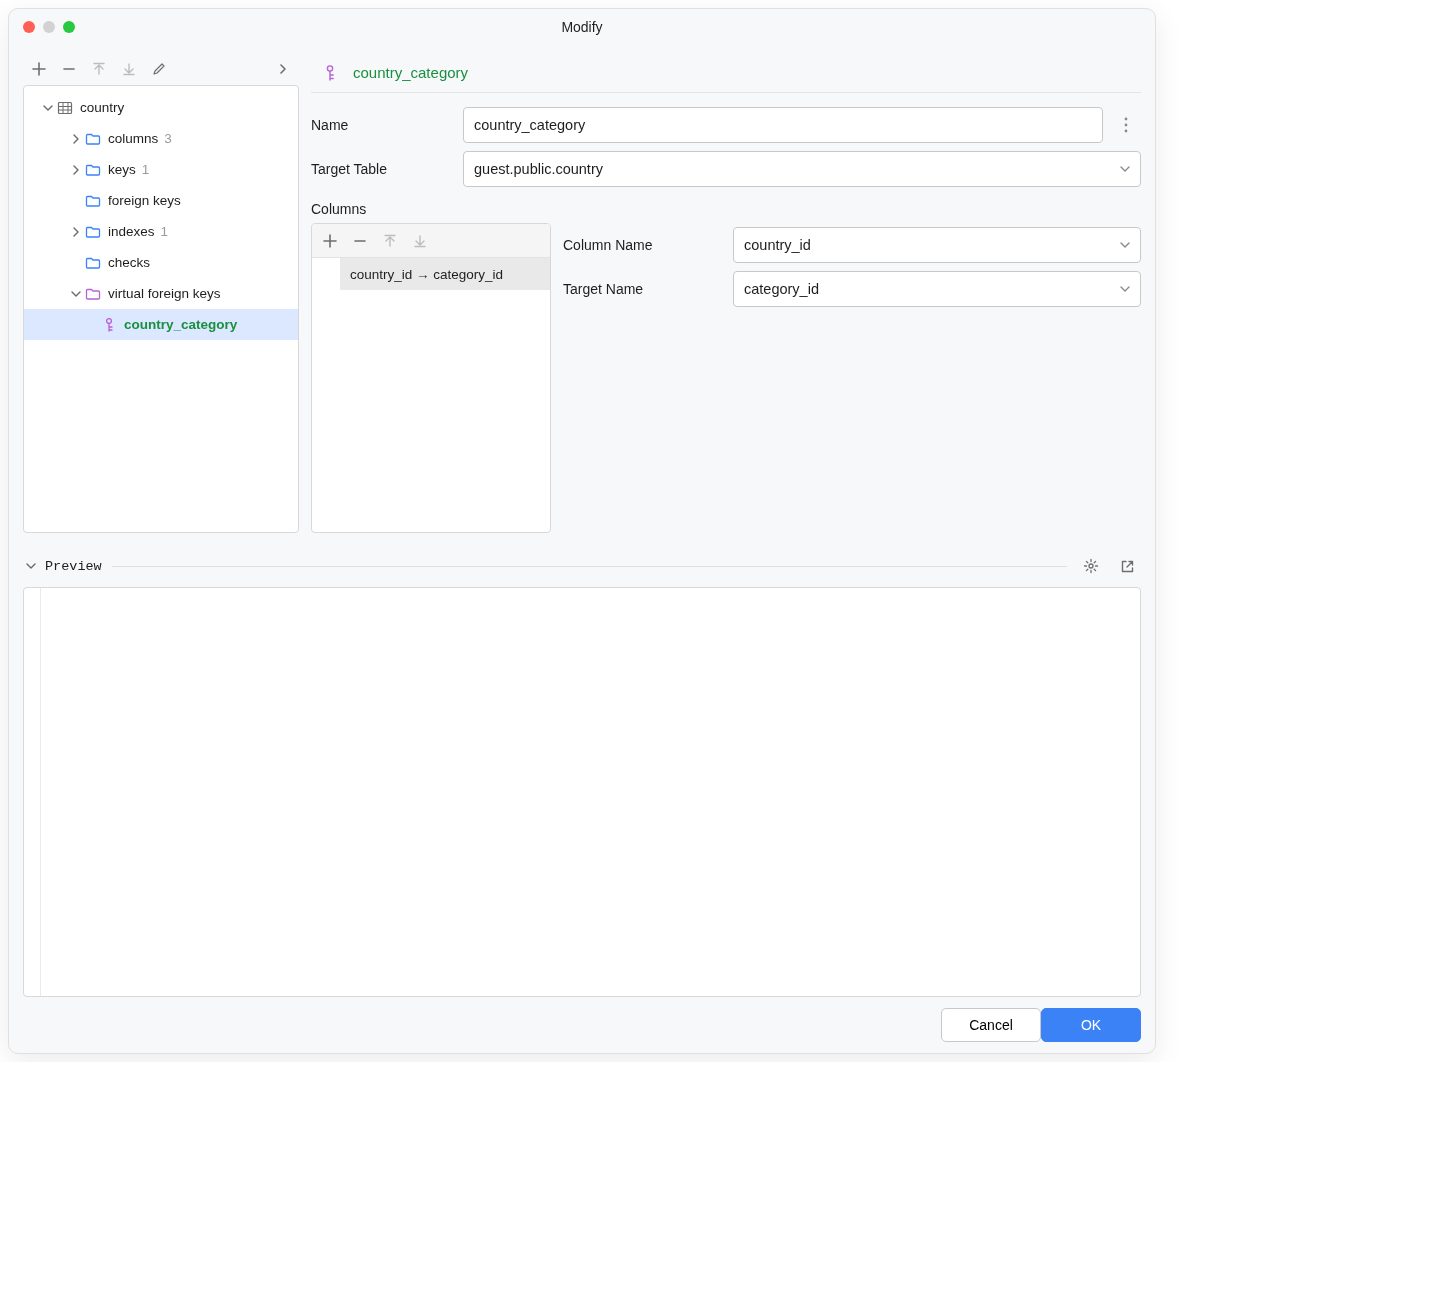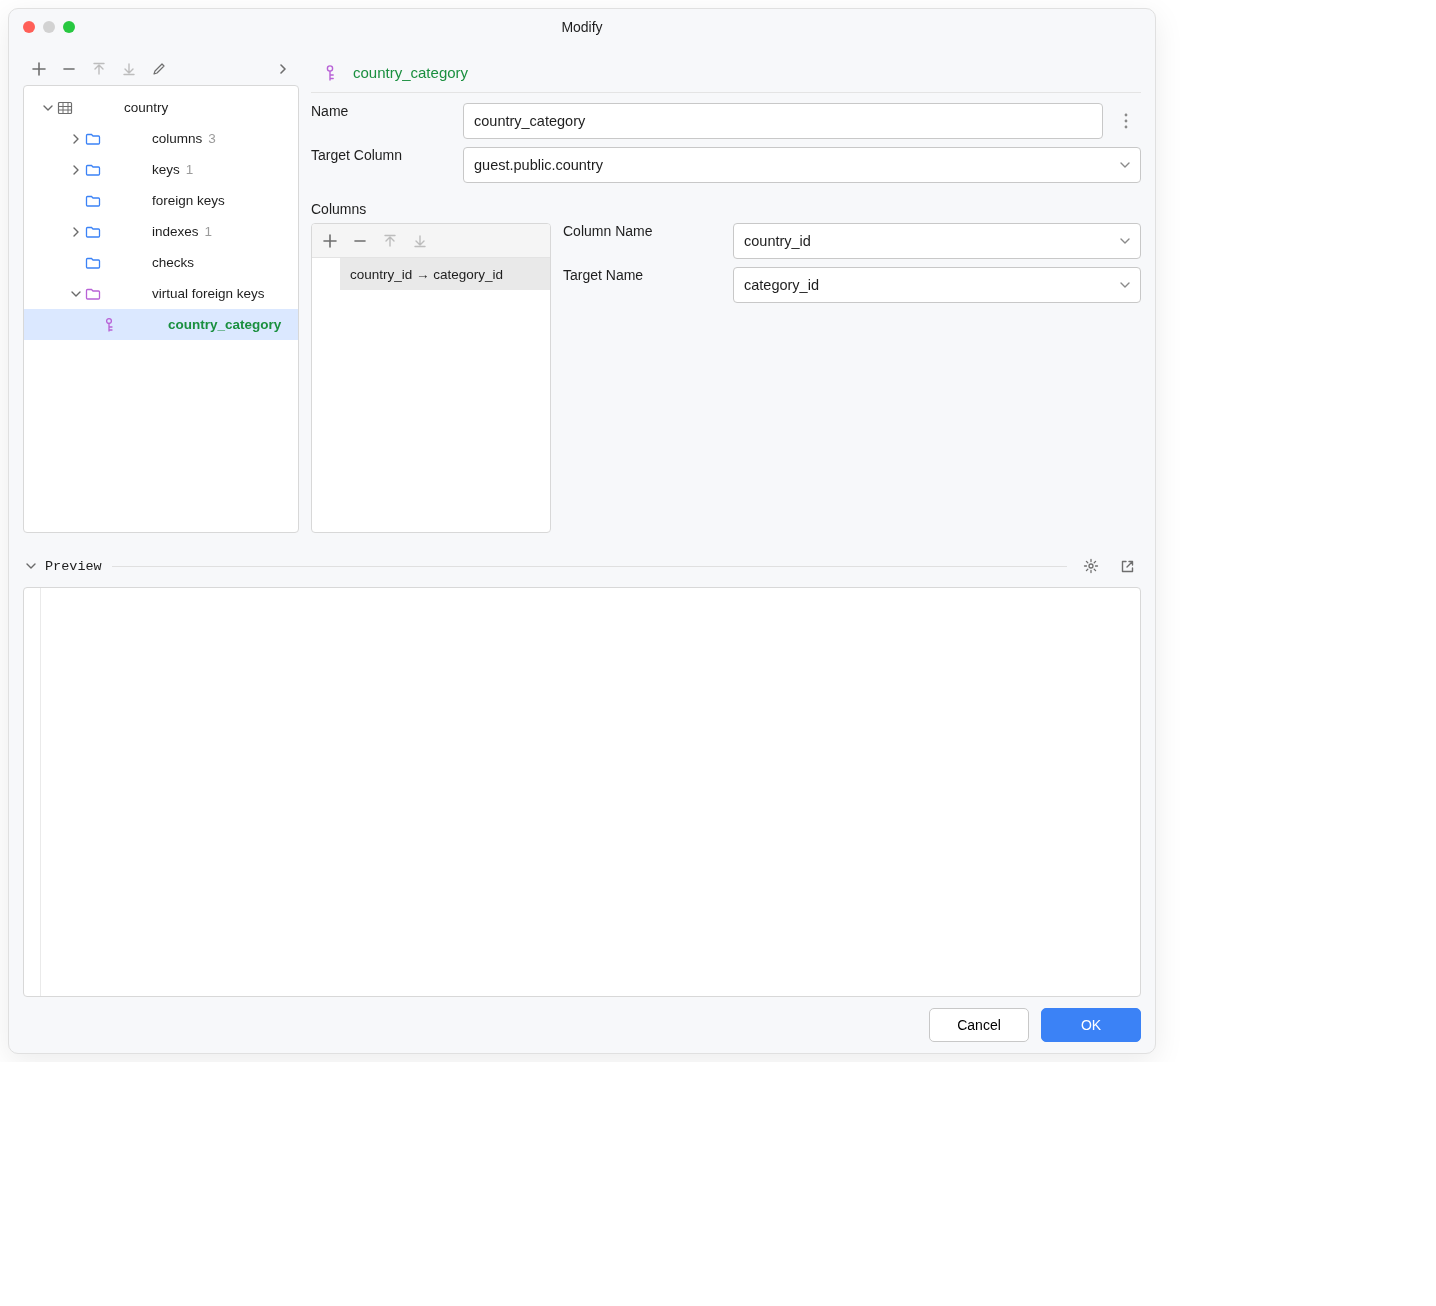--- a/index.html
+++ b/index.html
@@ -104,21 +104,21 @@
   color: #6a6a6a;
   flex-shrink: 0;
 }
 .tree-chevron.spacer { visibility: hidden; }
 .tree-icon {
   width: 18px; height: 18px;
   margin-right: 6px;
   display: inline-flex; align-items: center; justify-content: center;
   flex-shrink: 0;
 }
-.tree-label { color: #1e1e1e; margin-left: 44px; }
+.tree-label { color: #1e1e1e; }
 .tree-label.green { color: #1a8f3f; font-weight: 600; }
 .tree-count { color: #9b9b9b; margin-left: 6px; }
 
 .main-panel {
   flex: 1;
   display: flex;
   flex-direction: column;
 }
 .header-row {
   height: 40px;
@@ -129,21 +129,21 @@
   padding-left: 10px;
   margin-bottom: 10px;
 }
 .header-label {
   color: #1a8f3f;
   font-weight: 500;
   font-size: 15px;
 }
 .form-row {
   display: flex;
-  align-items: flex-start;
+  align-items: center;
   min-height: 44px;
   gap: 0;
 }
 .form-label {
   width: 152px;
   font-size: 14px;
   color: #1e1e1e;
 }
 .text-input {
   flex: 1;
@@ -281,21 +281,20 @@
   left: 16px; top: 0; bottom: 0;
   width: 1px;
   background: #eaeaea;
 }
 
 .button-bar {
   height: 56px;
   display: flex;
   align-items: center;
   justify-content: flex-end;
-  gap: 12px;
   padding: 0 14px;
   flex-shrink: 0;
 }
 .btn {
   min-width: 100px;
   height: 34px;
   border-radius: 5px;
   font-size: 14px;
   cursor: pointer;
   border: 1px solid #c8c8c8;
@@ -497,21 +496,21 @@
           <div class="more-btn">
             <svg width="4" height="16" viewBox="0 0 4 16">
                 <circle cx="2" cy="2" r="1.4" fill="currentColor"></circle>
                 <circle cx="2" cy="8" r="1.4" fill="currentColor"></circle>
                 <circle cx="2" cy="14" r="1.4" fill="currentColor"></circle>
               </svg>
           </div>
         </div>
 
         <div class="form-row">
-          <div class="form-label">Target Column</div>
+          <div class="form-label">Target Table</div>
           <div class="select-wrap">
             <span>guest.public.country</span>
             <span class="select-caret">
               <svg width="10" height="10" viewBox="0 0 10 10">
                   <path d="M1 3l4 4 4-4" stroke="currentColor" stroke-width="1.4" fill="none" stroke-linecap="round" stroke-linejoin="round"></path>
                 </svg>
             </span>
           </div>
         </div>
 

